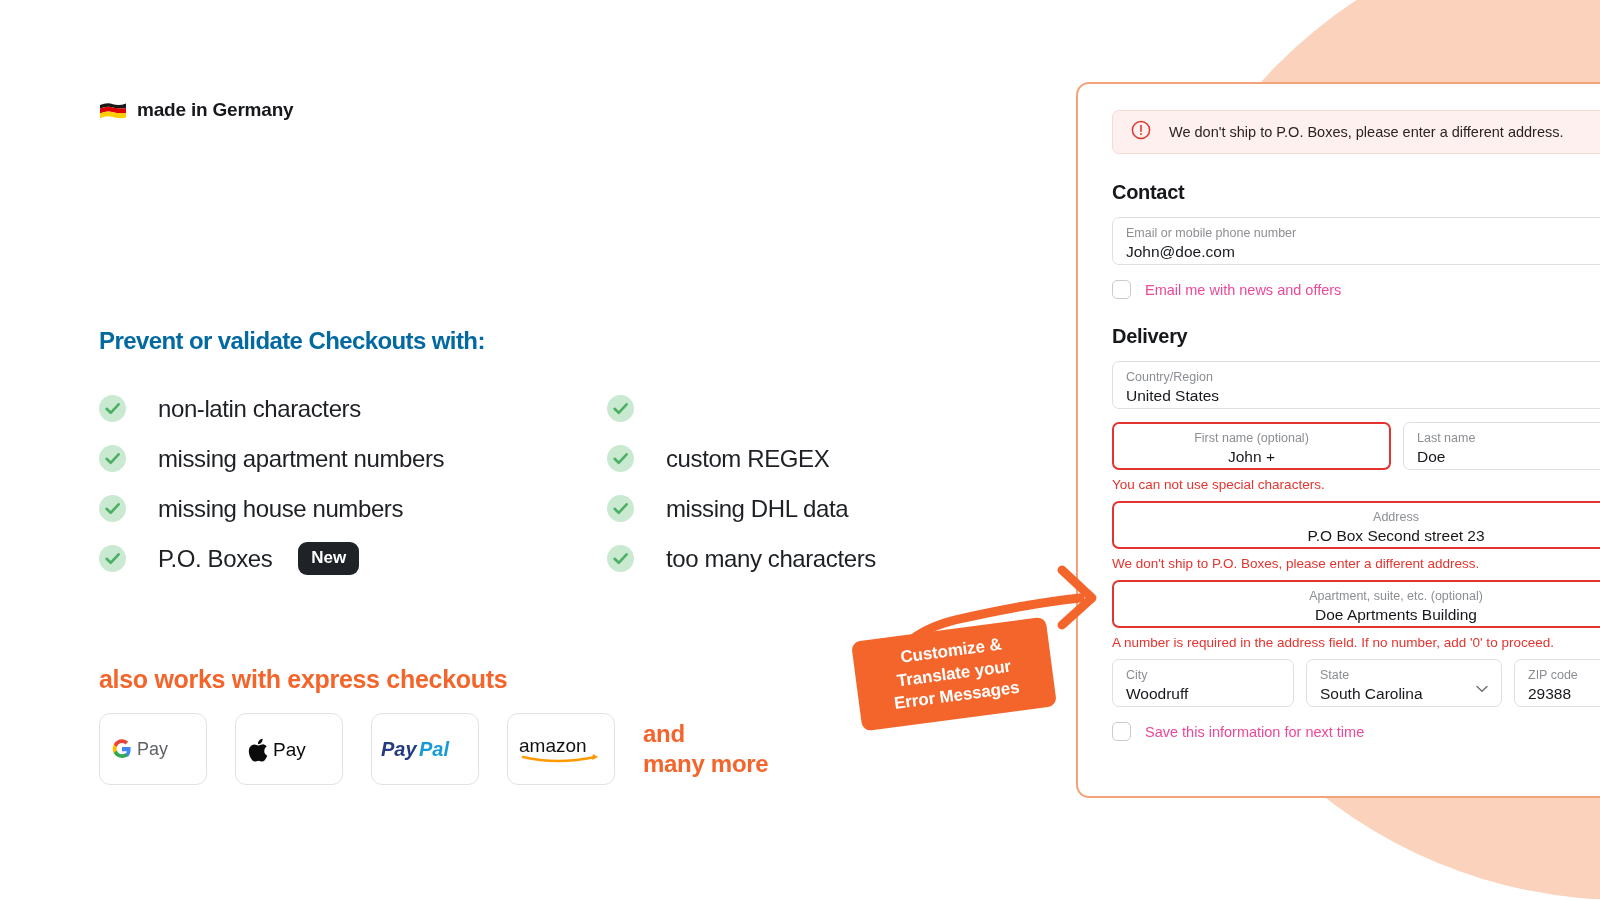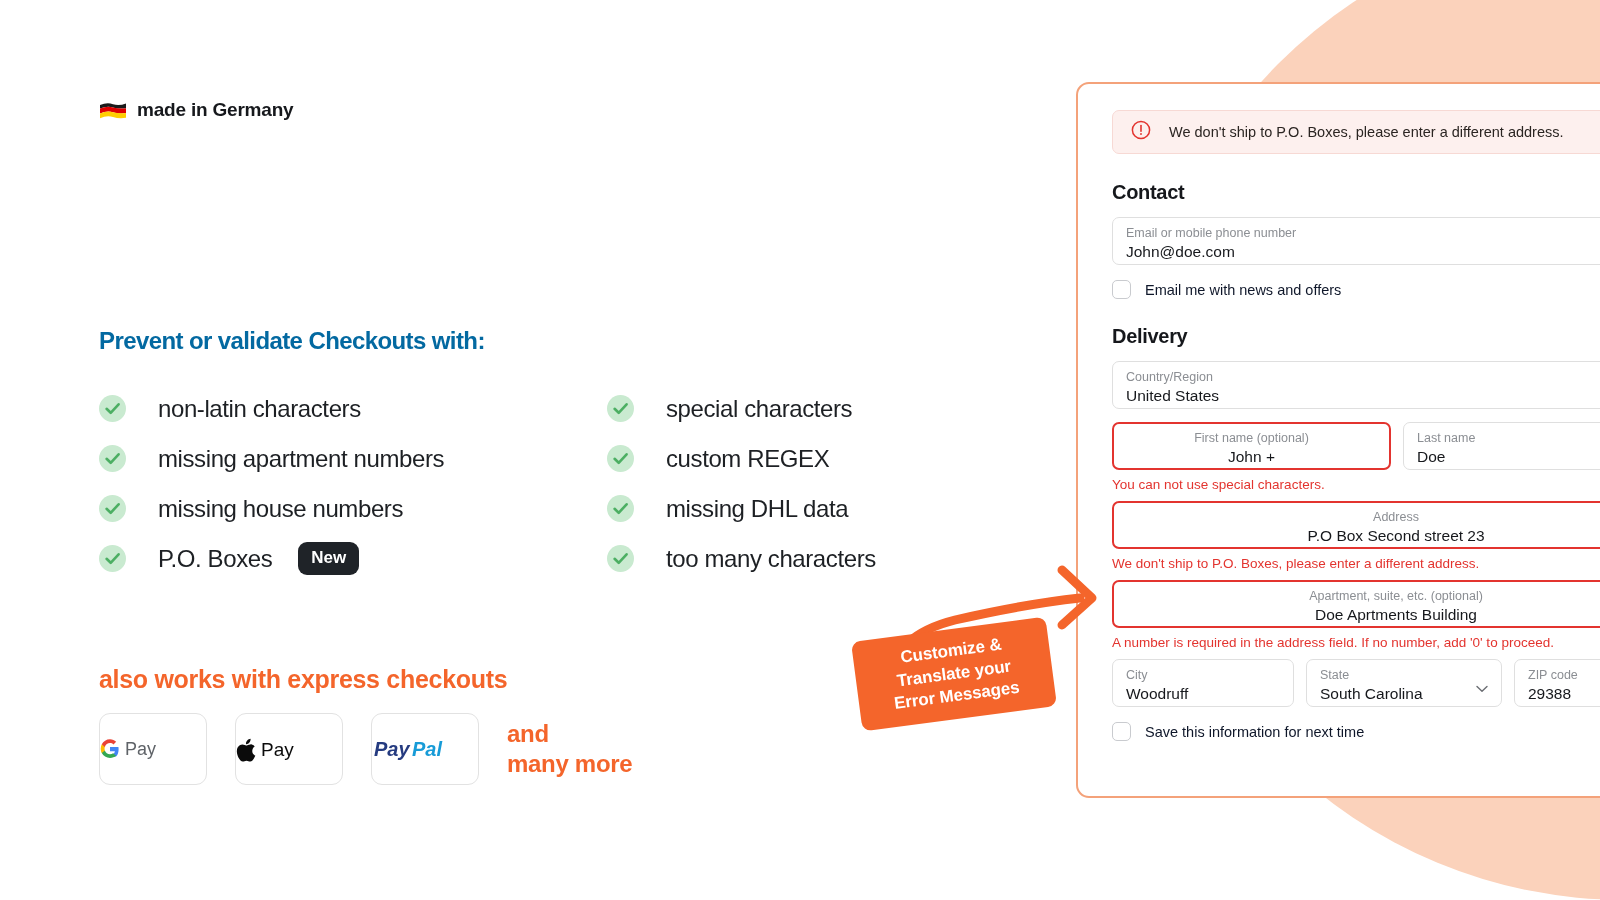--- a/index.html
+++ b/index.html
@@ -82,21 +82,21 @@
   }
 
   .logo-row {
     position: absolute; left: 99px; top: 713px;
     display: flex; align-items: flex-start; gap: 28px;
   }
   .logo-box {
     width: 108px; height: 72px;
     border: 1px solid #e2e2e2; border-radius: 11px;
     background: #fff;
-    display: flex; align-items: center; 
+    display: flex; align-items: center; justify-content: center;
   }
   .and-many {
     font-size: 24px; font-weight: 800; color: #f4652b;
     line-height: 1.27; margin-top: 6px; letter-spacing: -0.3px;
   }
 
   
   .arrow-layer {
     position: absolute; left: 840px; top: 540px;
     width: 290px; height: 230px; z-index: 4; pointer-events: none;
@@ -155,21 +155,21 @@
   .chev {
     position: absolute; right: 13px; top: 50%; margin-top: -4px;
     width: 12px; height: 8px;
   }
 
   .cb-row { display: flex; align-items: center; gap: 14px; margin-top: 15px; }
   .cb-box {
     width: 19px; height: 19px; border: 1.5px solid #c9cbcf;
     border-radius: 5px; background: #fff; flex: 0 0 19px;
   }
-  .cb-label { font-size: 14.5px; color: #0f172a; }
+  .cb-label { font-size: 14.5px; color: #ec4899; }
 
   .mt13 { margin-top: 13px; }
 </style>
 </head>
 <body>
 
 <div id="root">
 
   <div class="peach-circle"></div>
 
@@ -200,21 +200,20 @@
           </span>
         <span class="check-text">non-latin characters</span>
       </div>
       <div class="check-item">
         <span>
             <svg class="check-icon" viewBox="0 0 27 27">
               <circle cx="13.5" cy="13.5" r="13.5" fill="#c9ead0"></circle>
               <path d="M7.6 13.8 L11.7 17.8 L19.6 9.3" stroke="#4caf63" stroke-width="2.6" fill="none" stroke-linecap="round" stroke-linejoin="round"></path>
             </svg>
           </span>
-        <span class="check-text">special characters</span>
       </div>
 
       <div class="check-item">
         <span>
             <svg class="check-icon" viewBox="0 0 27 27">
               <circle cx="13.5" cy="13.5" r="13.5" fill="#c9ead0"></circle>
               <path d="M7.6 13.8 L11.7 17.8 L19.6 9.3" stroke="#4caf63" stroke-width="2.6" fill="none" stroke-linecap="round" stroke-linejoin="round"></path>
             </svg>
           </span>
         <span class="check-text">missing apartment numbers</span>
@@ -293,20 +292,27 @@
         </svg>
       </div>
 
       <div class="logo-box">
         <svg width="92" height="26" viewBox="0 0 92 26">
           <text x="2" y="20" font-family="Liberation Sans, sans-serif" font-size="20" font-weight="bold" font-style="italic" fill="#253b80">Pay</text>
           <text x="40" y="20" font-family="Liberation Sans, sans-serif" font-size="20" font-weight="bold" font-style="italic" fill="#179bd7">Pal</text>
         </svg>
       </div>
 
+      <div class="logo-box">
+        <svg width="92" height="34" viewBox="0 0 92 34">
+          <text x="4" y="20" font-family="Liberation Sans, sans-serif" font-size="19" fill="#111">amazon</text>
+          <path d="M8 25 Q42 33 80 25" stroke="#ff9900" stroke-width="2.6" fill="none" stroke-linecap="round"></path>
+          <path d="M78 22 L83 25 L77 28 Z" fill="#ff9900"></path>
+        </svg>
+      </div>
 
       <div class="and-many">
         <div>and</div>
         <div>many more</div>
       </div>
     </div>
   </div>
 
   <div class="arrow-layer">
     <svg width="290" height="230" viewBox="0 0 290 230">

